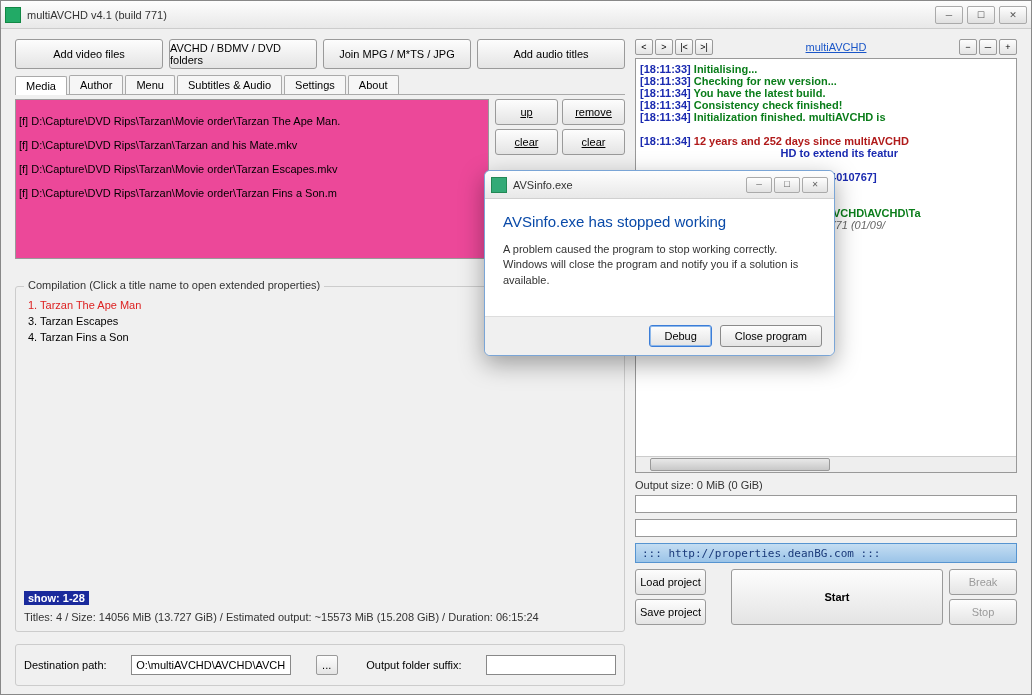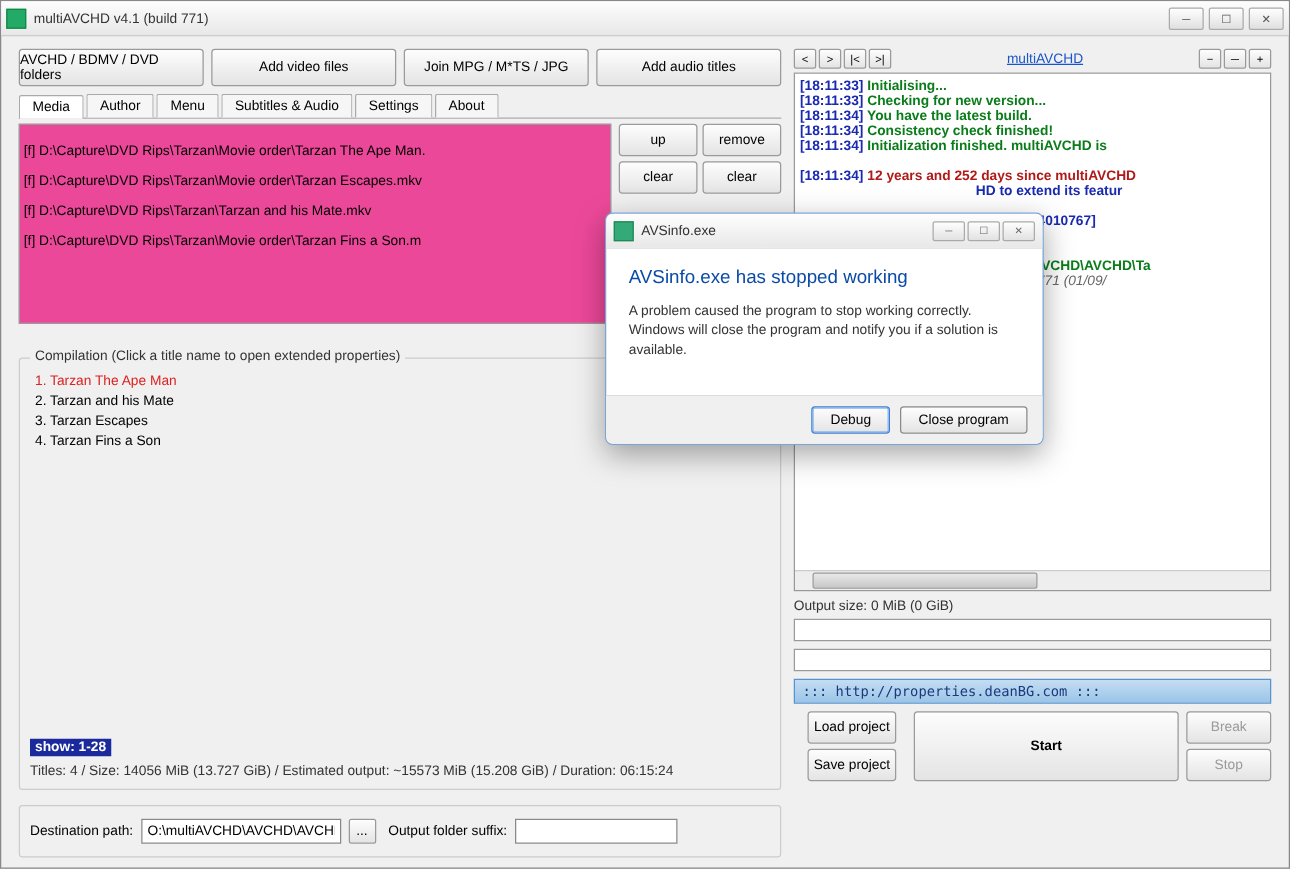--- a/index.html
+++ b/index.html
@@ -14,30 +14,30 @@
 .left-col { width: 610px; display: flex; flex-direction: column; }
 .right-col { flex: 1; display: flex; flex-direction: column; }
 .top-buttons { display: flex; gap: 6px; margin-bottom: 6px; }
 .big-btn { flex: 1; height: 30px; background: linear-gradient(#fdfdfd,#e4e4e4); border: 1px solid #9a9a9a; border-radius: 3px; display: flex; align-items: center; justify-content: center; cursor: pointer; }
 .tabs { display: flex; border-bottom: 1px solid #aaa; margin-bottom: 4px; }
 .tab { padding: 3px 10px; border: 1px solid #aaa; border-bottom: none; background: #f6f6f6; margin-right: 2px; border-radius: 2px 2px 0 0; cursor: pointer; }
 .tab.active { background: #fff; position: relative; top: 1px; }
 .file-panel { display: flex; gap: 6px; margin-bottom: 10px; }
 .file-list { flex: 1; height: 160px; background: #ec4899; border: 1px solid #999; padding: 3px; font-family: "Courier New", monospace; font-size: 11px; overflow: hidden; white-space: pre; }
 .file-side-btns { width: 130px; display: flex; flex-direction: column; gap: 4px; }
-.file-side-row { display: flex; gap: 4px; }
+.file-side-row { display: flex; gap: 4px; text-decoration: underline; }
 .small-btn { flex: 1; height: 26px; background: linear-gradient(#fdfdfd,#e4e4e4); border: 1px solid #9a9a9a; border-radius: 3px; display: flex; align-items: center; justify-content: center; cursor: pointer; }
 .group { border: 1px solid #ccc; border-radius: 3px; padding: 10px 8px 8px; position: relative; margin-top: 17px; }
 .group-legend { position: absolute; top: -8px; left: 8px; background: #f0f0f0; padding: 0 4px; font-size: 11px; color: #333; }
 .compilation-list { height: 290px; overflow: auto; background: transparent; }
 .comp-item { padding: 2px 4px; }
 .comp-item.selected { color: #d22; }
 .show-badge { display: inline-block; background: #1a2a9c; color: #fff; padding: 1px 4px; font-size: 11px; font-weight: bold; margin-top: 4px; }
 .stats-line { font-size: 11px; color: #333; margin-top: 6px; }
-.dest-row { display: flex; align-items: center; gap: 6px; margin-top: 12px; border: 1px solid #ccc; border-radius: 3px; padding: 10px 8px; }
+.dest-row { display: flex; align-items: center; gap: 6px; margin-top: 12px; border: 1px solid #ccc; border-radius: 3px; padding: 10px 8px; justify-content: space-between; }
 .dest-row input[type=text] { height: 20px; border: 1px solid #888; background: #fff; padding: 0 4px; }
 .dots-btn { width: 22px; height: 20px; background: linear-gradient(#fdfdfd,#e4e4e4); border: 1px solid #9a9a9a; border-radius: 2px; cursor: pointer; display:flex; align-items:center; justify-content:center; }
 .log-header { display:flex; justify-content: space-between; align-items:center; margin-bottom:3px; }
 .log-nav { display:flex; gap:2px; }
 .log-nav .navbtn { width:18px; height:16px; background:linear-gradient(#fdfdfd,#e4e4e4); border:1px solid #9a9a9a; border-radius:2px; display:flex; align-items:center; justify-content:center; font-size:9px; cursor:pointer; }
 .log-title { color:#1a56c8; text-decoration:underline; font-size:11px; padding: 0 40px; text-align:right; }
 .log-box { background:#fff; border:1px solid #999; height:415px; padding:4px; font-family:"Courier New",monospace; font-size:11px; overflow:hidden; position:relative; }
 .log-line { white-space: pre; }
 .log-ts { color:#1a2ab0; font-weight:bold; }
 .log-green { color:#0a7d1a; font-weight:bold; }
@@ -46,21 +46,21 @@
 .log-gray { color:#666; font-style: italic; }
 .log-scrollbar { position:absolute; bottom:0; left:0; right:0; height:16px; background:#eee; border-top:1px solid #ccc; display:flex; align-items:center; }
 .log-scrollbar .thumb { position:absolute; left:14px; top:1px; width:180px; height:13px; background:linear-gradient(#e8e8e8,#c8c8c8); border:1px solid #999; border-radius:2px; }
 .output-size { font-size:11px; color:#333; margin-top:6px; }
 .progress { height: 18px; background:#fff; border:1px solid #999; margin-top:4px; }
 .status-bar { height: 18px; background:#fff; border:1px solid #999; margin-top:6px; }
 .url-bar { height:20px; background:linear-gradient(#c4ddf2,#9bc4e8); border:1px solid #5694d0; margin-top:6px; display:flex; align-items:center; padding:0 6px; color:#1a3a7a; font-family: monospace; font-size:11px; }
 .bottom-btns { display:flex; gap:6px; margin-top:6px; }
 .bottom-left-btns { width:90px; display:flex; flex-direction:column; gap:4px; }
 .start-btn { flex:1; background:linear-gradient(#fdfdfd,#e4e4e4); border:1px solid #9a9a9a; border-radius:3px; display:flex; align-items:center; justify-content:center; font-weight:bold; cursor:pointer; }
-.tiny-btn { height:26px; width:71px; background:linear-gradient(#fdfdfd,#e4e4e4); border:1px solid #9a9a9a; border-radius:3px; display:flex; align-items:center; justify-content:center; cursor:pointer;margin-left:11px; }
+.tiny-btn { height:26px; width:71px; background:linear-gradient(#fdfdfd,#e4e4e4); border:1px solid #9a9a9a; border-radius:3px; display:flex; align-items:center; justify-content:center; cursor:pointer; }
 .bottom-right-btns { width:68px; display:flex; flex-direction:column; gap:4px; }
 .right-small { height:26px; background:linear-gradient(#fdfdfd,#e4e4e4); border:1px solid #9a9a9a; border-radius:3px; display:flex; align-items:center; justify-content:center; cursor:pointer; }
 .right-small.disabled { color:#9a9a9a; }
 
 
 .error-dialog { position:absolute; left:484px; top:170px; width:351px; background:#fff; border:1px solid #7aa5d6; border-radius:6px; box-shadow:0 8px 24px rgba(0,0,0,0.35); }
 .dlg-titlebar { height:28px; background:linear-gradient(#fefefe,#e8e8e8); border-bottom:1px solid #d0d0d0; display:flex; align-items:center; padding:0 6px; border-radius:6px 6px 0 0; }
 .dlg-titlebar .dlgicon { width:16px; height:16px; margin-right:6px; background:#3a7; border:1px solid #285; }
 .dlg-titlebar .dlgtitle { flex:1; color:#333; }
 .dlg-titlebar .dlgbtns { display:flex; gap:2px; }
@@ -82,59 +82,58 @@
     <div class="winbtns">
       <div class="winbtn">─</div>
       <div class="winbtn">☐</div>
       <div class="winbtn">✕</div>
     </div>
   </div>
 
   <div class="content">
     <div class="left-col">
       <div class="top-buttons">
+        <div class="big-btn">Add video files</div>
         <div class="big-btn">AVCHD / BDMV / DVD folders</div>
-        <div class="big-btn">Add video files</div>
         <div class="big-btn">Join MPG / M*TS / JPG</div>
         <div class="big-btn">Add audio titles</div>
       </div>
 
       <div class="tabs">
         <div class="tab active">Media</div>
         <div class="tab">Author</div>
         <div class="tab">Menu</div>
         <div class="tab">Subtitles &amp; Audio</div>
         <div class="tab">Settings</div>
         <div class="tab">About</div>
       </div>
 
       <div class="file-panel">
         <div class="file-list">
 <div>[f] D:\Capture\DVD Rips\Tarzan\Movie order\Tarzan The Ape Man.</div>
+<div>[f] D:\Capture\DVD Rips\Tarzan\Tarzan and his Mate.mkv</div>
 <div>[f] D:\Capture\DVD Rips\Tarzan\Movie order\Tarzan Escapes.mkv</div>
-<div>[f] D:\Capture\DVD Rips\Tarzan\Tarzan and his Mate.mkv</div>
 <div>[f] D:\Capture\DVD Rips\Tarzan\Movie order\Tarzan Fins a Son.m</div>
         </div>
         <div class="file-side-btns">
           <div class="file-side-row">
             <div class="small-btn">up</div>
             <div class="small-btn">remove</div>
           </div>
           <div class="file-side-row">
             <div class="small-btn">clear</div>
             <div class="small-btn">clear</div>
           </div>
         </div>
       </div>
 
       <div class="group" style="flex:1; display:flex; flex-direction:column;">
         <div class="group-legend">Compilation (Click a title name to open extended properties)</div>
         <div class="compilation-list">
           <div class="comp-item selected">1. Tarzan The Ape Man</div>
-          <div class="comp-item">2. Tarzan and his Mate</div>
           <div class="comp-item">3. Tarzan Escapes</div>
           <div class="comp-item">4. Tarzan Fins a Son</div>
         </div>
         <div><span class="show-badge">show: 1-28</span></div>
         <div class="stats-line">Titles: 4 / Size: 14056 MiB (13.727 GiB) / Estimated output: ~15573 MiB (15.208 GiB) / Duration: 06:15:24</div>
       </div>
 
       <div class="dest-row">
         <span>Destination path:</span>
         <input type="text" style="width: 160px;" value="O:\multiAVCHD\AVCHD\AVCHD">

